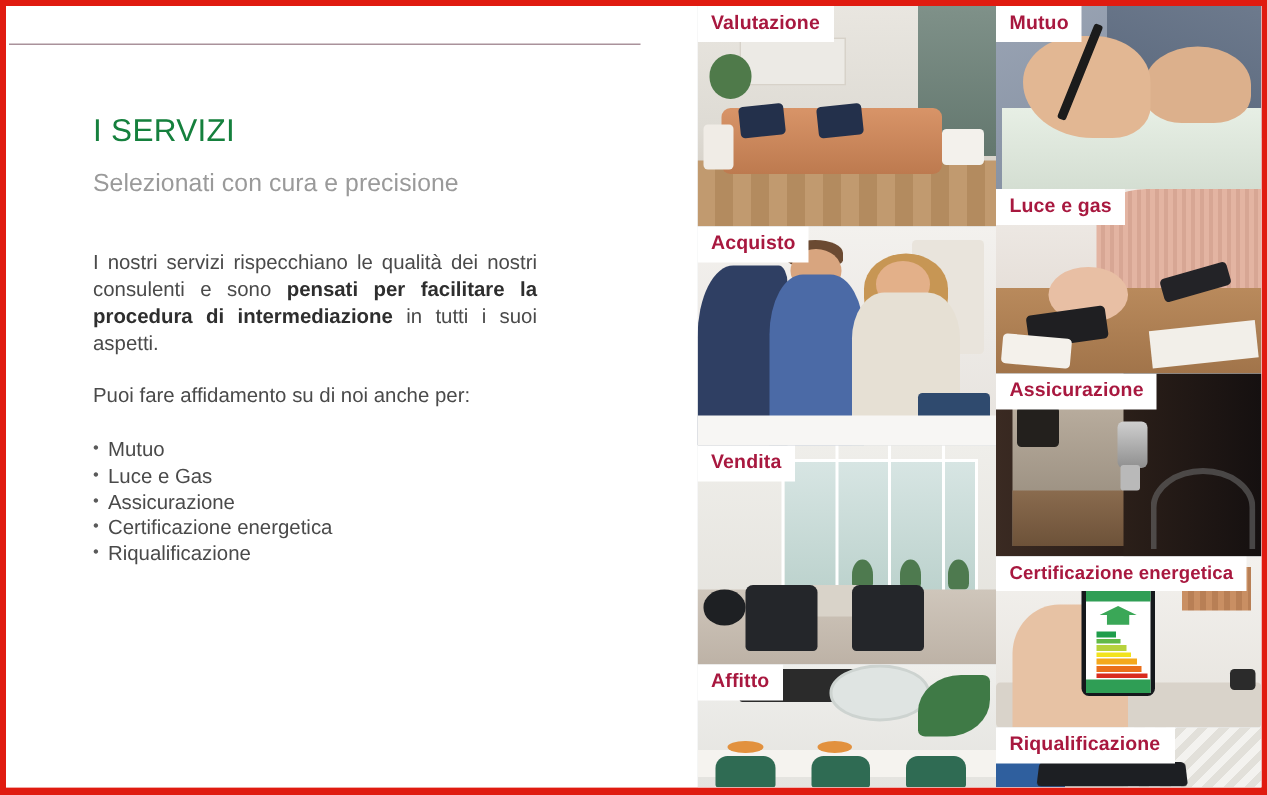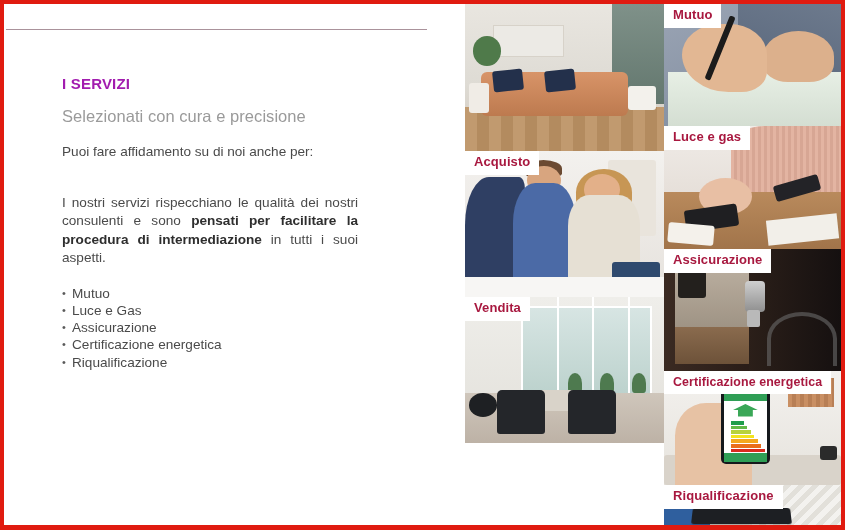--- a/index.html
+++ b/index.html
@@ -43,23 +43,23 @@
   }
 
   #copy {
     position: absolute;
     left: 58px;
     top: 72px;
     width: 300px;
   }
 
   #title {
-    color: #a21caf;
-    font-size: 15px;
-    font-weight: bold;
+    color: #15803d;
+    font-size: 21px;
+    font-weight: normal;
     letter-spacing: .2px;
     line-height: 1.1;
   }
 
   #subtitle {
     margin-top: 14px;
     color: #9a9a9a;
     font-size: 16.5px;
     font-weight: 400;
     letter-spacing: .05px;
@@ -245,23 +245,23 @@
   <div id="left-panel">
 
     <div id="top-rule"></div>
 
     <div id="copy">
 
       <div id="title">I SERVIZI</div>
 
       <div id="subtitle">Selezionati con cura e precisione</div>
 
+      <p id="body-copy"><span>I nostri servizi rispecchiano le qualità dei nostri consulenti e sono </span><b>pensati per facilitare la procedura di intermediazione</b><span> in tutti i suoi aspetti.</span></p>
+
       <p id="lead-in">Puoi fare affidamento su di noi anche per:</p>
-
-      <p id="body-copy"><span>I nostri servizi rispecchiano le qualità dei nostri consulenti e sono </span><b>pensati per facilitare la procedura di intermediazione</b><span> in tutti i suoi aspetti.</span></p>
 
       <ul id="bullets">
         <li>Mutuo</li>
         <li>Luce e Gas</li>
         <li>Assicurazione</li>
         <li>Certificazione energetica</li>
         <li>Riqualificazione</li>
       </ul>
 
     </div>
@@ -277,20 +277,21 @@
           <div class="v-green"></div>
           <div class="v-cab"></div>
           <div class="blob" style="left:4%;top:22%;width:14%;height:20%;background:#4f7a4a;"></div>
           <div class="v-floor"></div>
           <div class="v-sofa"></div>
           <div class="v-cush" style="left:14%;"></div>
           <div class="v-cush" style="left:40%;"></div>
           <div class="rrect" style="left:2%;bottom:26%;width:10%;height:20%;background:#f0ece6;"></div>
           <div class="rrect" style="right:4%;bottom:28%;width:14%;height:16%;background:#f3f1ec;"></div>
         </div>
+        <div class="label">Valutazione</div>
       </div>
 
       <div class="tile" style="height:146px;">
         <div class="photo">
           <div class="a-bg"></div>
           <div class="rrect" style="right:4%;top:6%;width:24%;height:52%;background:#e9e4dc;"></div>
           <div class="a-navy"></div>
           <div class="a-manhr"></div>
           <div class="a-manh"></div>
           <div class="a-man"></div>
@@ -315,20 +316,35 @@
           <div class="s-plant" style="left:84%;"></div>
           <div class="s-floor"></div>
           <div class="rrect" style="left:22%;bottom:22%;width:48%;height:14%;background:#d9d3c9;"></div>
           <div class="s-chair" style="left:16%;"></div>
           <div class="s-chair" style="left:52%;"></div>
           <div class="rrect" style="left:2%;bottom:18%;width:14%;height:16%;background:#1e2023;border-radius:50%;"></div>
         </div>
         <div class="label">Vendita</div>
       </div>
 
+      <div class="tile" style="height:82px;">
+        <div class="photo">
+          <div class="f-bg"></div>
+          <div class="f-fire"></div>
+          <div class="f-mirror"></div>
+          <div class="f-leaf"></div>
+          <div class="f-table"></div>
+          <div class="f-food" style="left:10%;"></div>
+          <div class="f-food" style="left:40%;"></div>
+          <div class="f-chair" style="left:6%;"></div>
+          <div class="f-chair" style="left:38%;"></div>
+          <div class="f-chair" style="left:70%;"></div>
+        </div>
+        <div class="label">Affitto</div>
+      </div>
 
     </div>
 
     <div class="col" id="col-right">
 
       <div class="tile" style="height:122px;">
         <div class="photo">
           <div class="m-bg"></div>
           <div class="m-shirt"></div>
           <div class="m-paper"></div>

